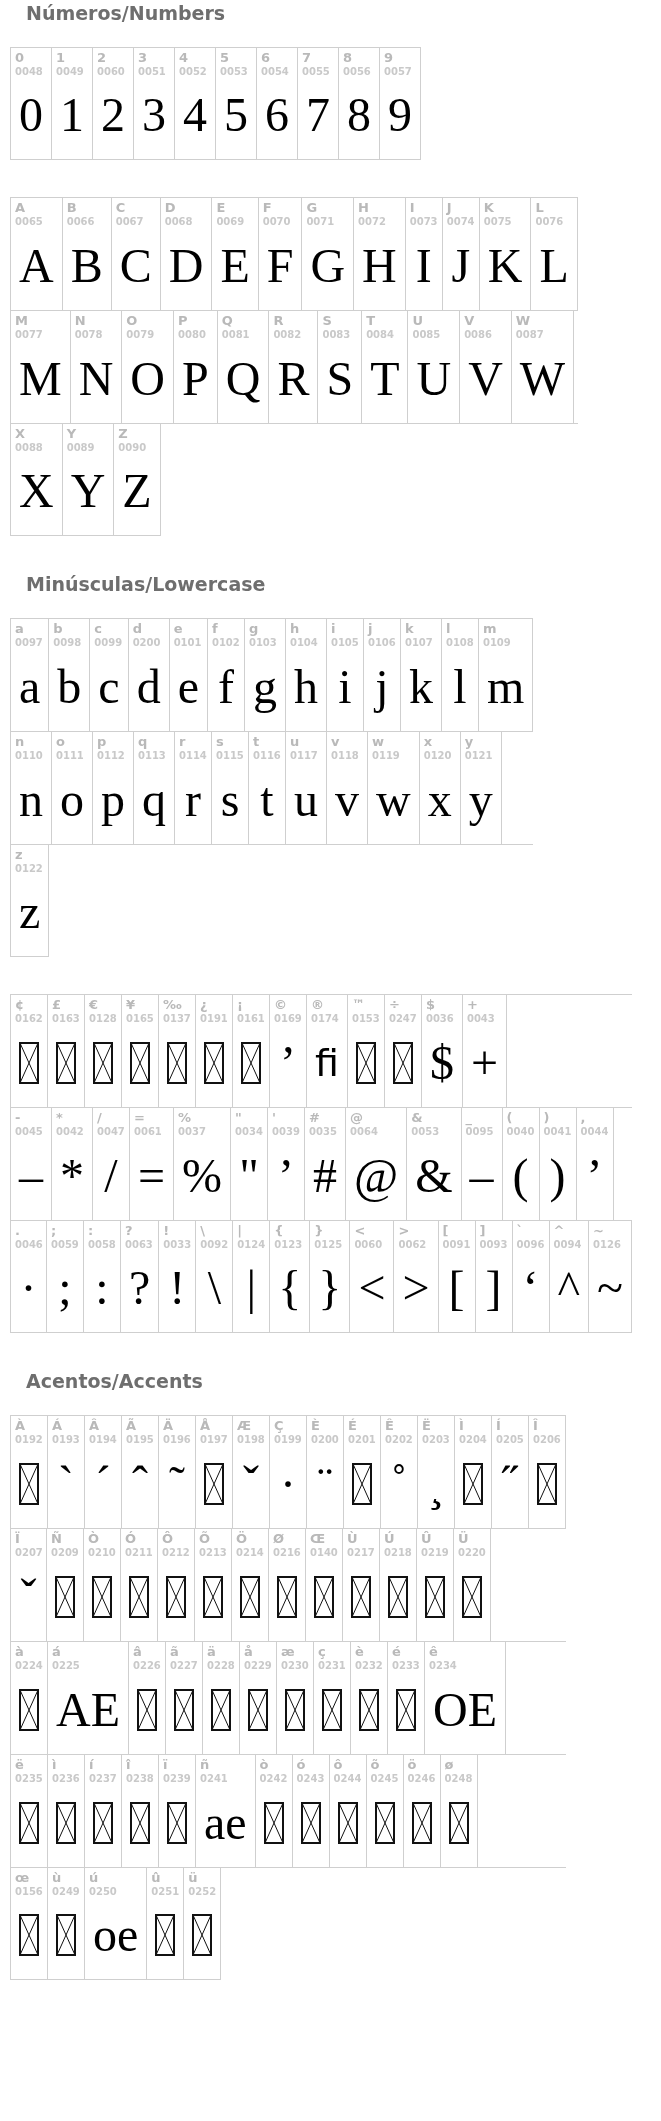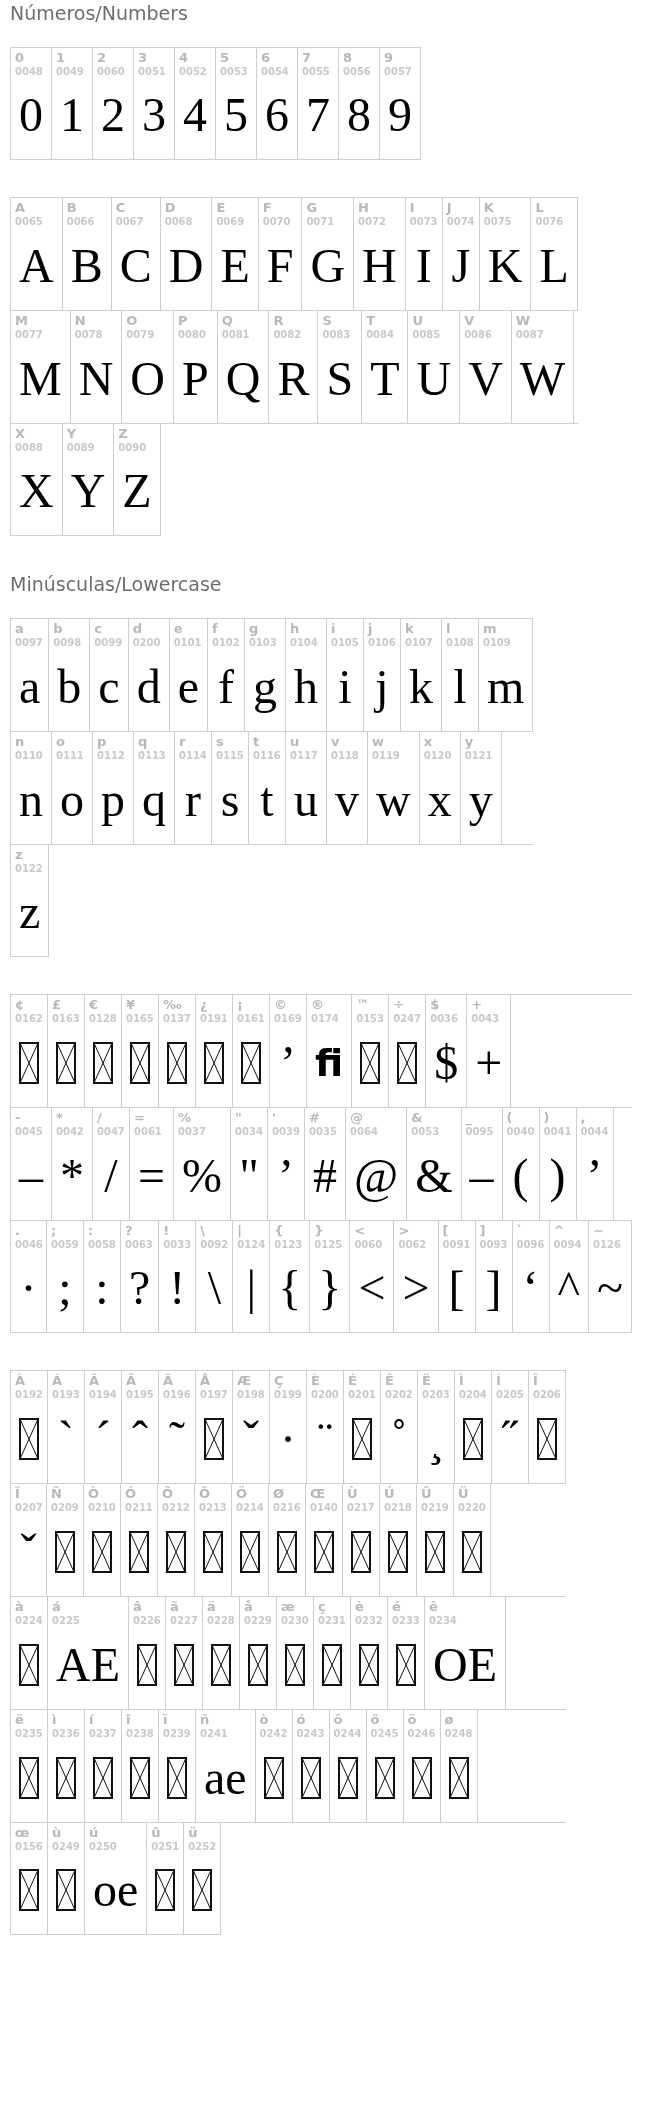--- a/index.html
+++ b/index.html
@@ -1,33 +1,33 @@
 <!DOCTYPE html>
 <html><head>
 <meta charset="utf-8">
 <style>
   html,body{margin:0;padding:0;background:#fff;}
   body{width:661px;box-sizing:border-box;padding:2px 10px 30px 10px;
        font-family:"DejaVu Sans","Liberation Sans",sans-serif;}
   .sec{margin-top:37px;}
   .sec:first-child{margin-top:0;}
-  .sec-title{font-size:19px;font-weight:400;color:#6e6e6e;margin:0 0 23px 0;}
+  .sec-title{font-size:19px;font-weight:700;color:#6e6e6e;margin:0 0 23px 16px;}
   .grid{display:inline-block;vertical-align:top;}
   .row{display:flex;border-top:1px solid #cfcfcf;}
   .row:last-child .cell{border-bottom:1px solid #cfcfcf;}
   .cell{border-right:1px solid #cfcfcf;min-width:37px;min-height:112px;
         display:flex;flex-direction:column;box-sizing:border-box;background:#fff;}
   .cell:first-child{border-left:1px solid #cfcfcf;}
   .lab{padding:3px 3px 0 4px;display:flex;flex-direction:column;line-height:1.15;}
   .ch{font-size:13px;font-weight:700;color:#b9b9b9;}
   .code{font-size:10px;font-weight:700;color:#c9c9c9;white-space:nowrap;}
   .gl{flex:1;display:flex;align-items:center;justify-content:center;
       font-family:"Liberation Serif","DejaVu Serif",serif;font-size:48px;
       color:#000;padding:0 8px 6px 8px;line-height:1;white-space:nowrap;}
-  .gl[data-glyph="fi"]{font-family:"DejaVu Sans",sans-serif;font-weight:700;font-size:38px;}
+  .gl[data-glyph="fi"]{font-family:"DejaVu Sans",sans-serif;font-weight:400;font-size:38px;}
   svg.nochar{display:block;}
 </style>
 </head>
 <body>
 
 <main>
     <section class="sec"><h2 class="sec-title">Números/Numbers</h2><div class="grid"><div class="row">
           <div class="cell">
             <div class="lab">
               <span class="ch">0</span>
@@ -823,21 +823,21 @@
             <div class="gl" data-glyph="^">^</div>
           </div>
           <div class="cell">
             <div class="lab">
               <span class="ch">~</span>
               <span class="code">0126</span>
             </div>
             <div class="gl" data-glyph="~">~</div>
           </div>
         </div></div></section>
-    <section class="sec"><div class="grid"><div class="row">
+    <section class="sec"><h2 class="sec-title">Acentos/Accents</h2><div class="grid"><div class="row">
           <div class="cell">
             <div class="lab">
               <span class="ch">À</span>
               <span class="code">0192</span>
             </div>
             <div class="gl">
               <svg class="nochar" width="20" height="42" viewBox="0 0 20 42">
                 <rect x="1" y="1" width="18" height="40" fill="none" stroke="#111" stroke-width="2"></rect>
                 <line x1="1" y1="1" x2="19" y2="41" stroke="#111" stroke-width="1"></line>
                 <line x1="19" y1="1" x2="1" y2="41" stroke="#111" stroke-width="1"></line>

